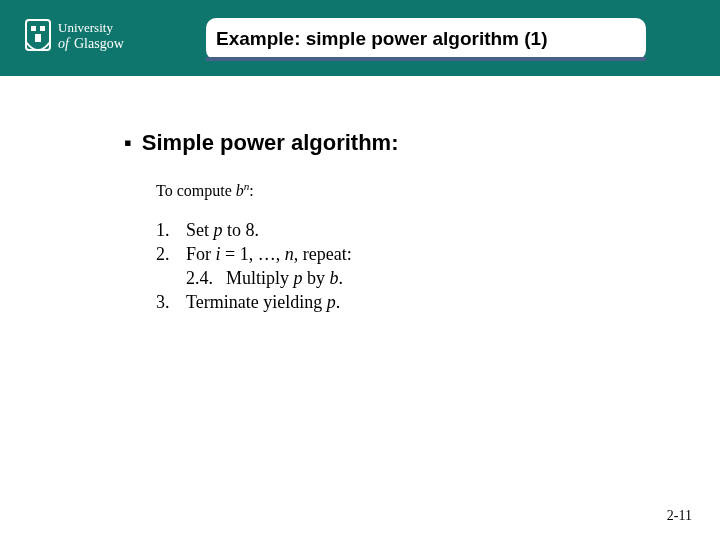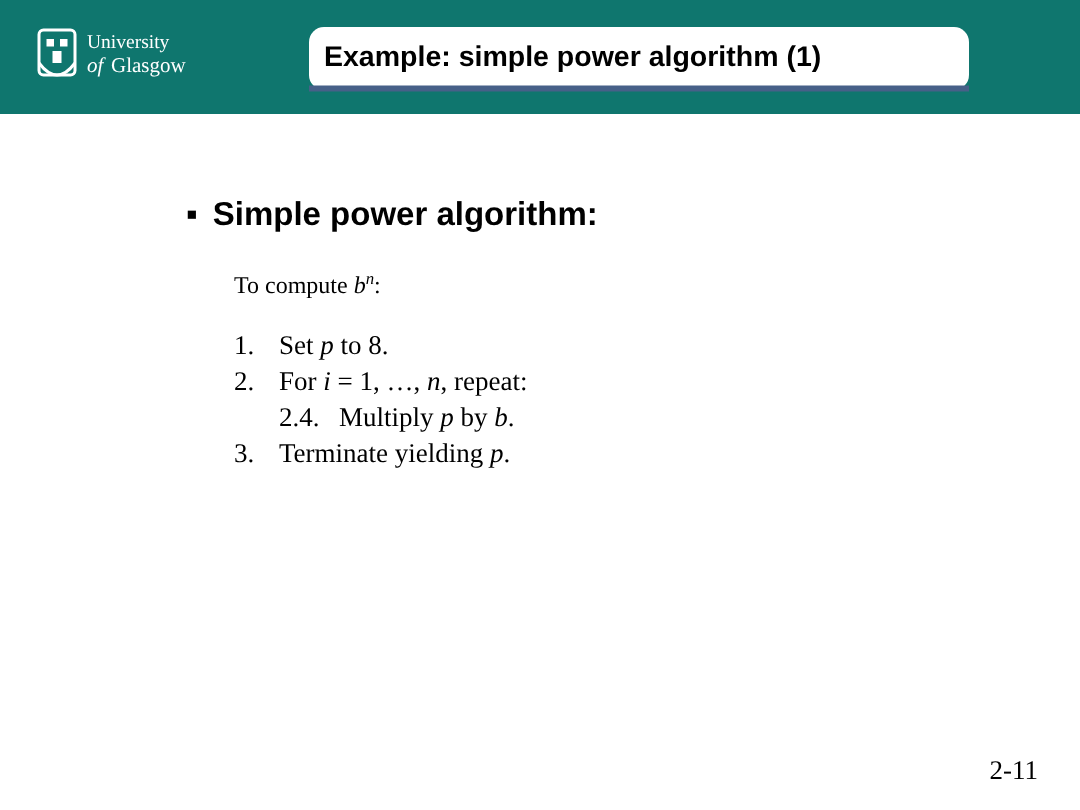--- a/index.html
+++ b/index.html
@@ -13,21 +13,21 @@
   .title-underline { position: absolute; left: 206px; top: 57px; width: 440px; height: 4px; background: #476088; }
   .body { position: absolute; top: 130px; left: 124px; right: 60px; color: #000; }
   .bullet-row { display: flex; align-items: flex-start; }
   .bullet-mark { font-family: Arial, Helvetica, sans-serif; font-weight: 700; font-size: 22px; line-height: 26px; margin-right: 10px; color: #000; }
   .bullet-text { font-family: Arial, Helvetica, sans-serif; font-weight: 700; font-size: 22px; line-height: 26px; text-align: right; }
   .compute-line { margin-top: 24px; margin-left: 32px; font-size: 16px; font-family: "Times New Roman", Times, serif; }
   .steps { margin-top: 18px; margin-left: 32px; font-size: 18px; font-family: "Times New Roman", Times, serif; line-height: 24px; }
   .step-row { display: flex; }
   .step-num { width: 30px; flex: 0 0 30px; }
   .substep { margin-left: 30px; display: flex; }
-  .pagenum { position: absolute; right: 28px; bottom: 16px; font-family: "Times New Roman", Times, serif; font-size: 18px; color: #000; }
+  .pagenum { position: absolute; right: 28px; bottom: 16px; font-family: "Times New Roman", Times, serif; font-size: 14px; color: #000; }
   .it { font-style: italic; }
   sup { font-size: 0.7em; }
 </style>
 </head>
 <body>
 
 <div class="slide">
 
   <div class="header">
     <div class="logo">

